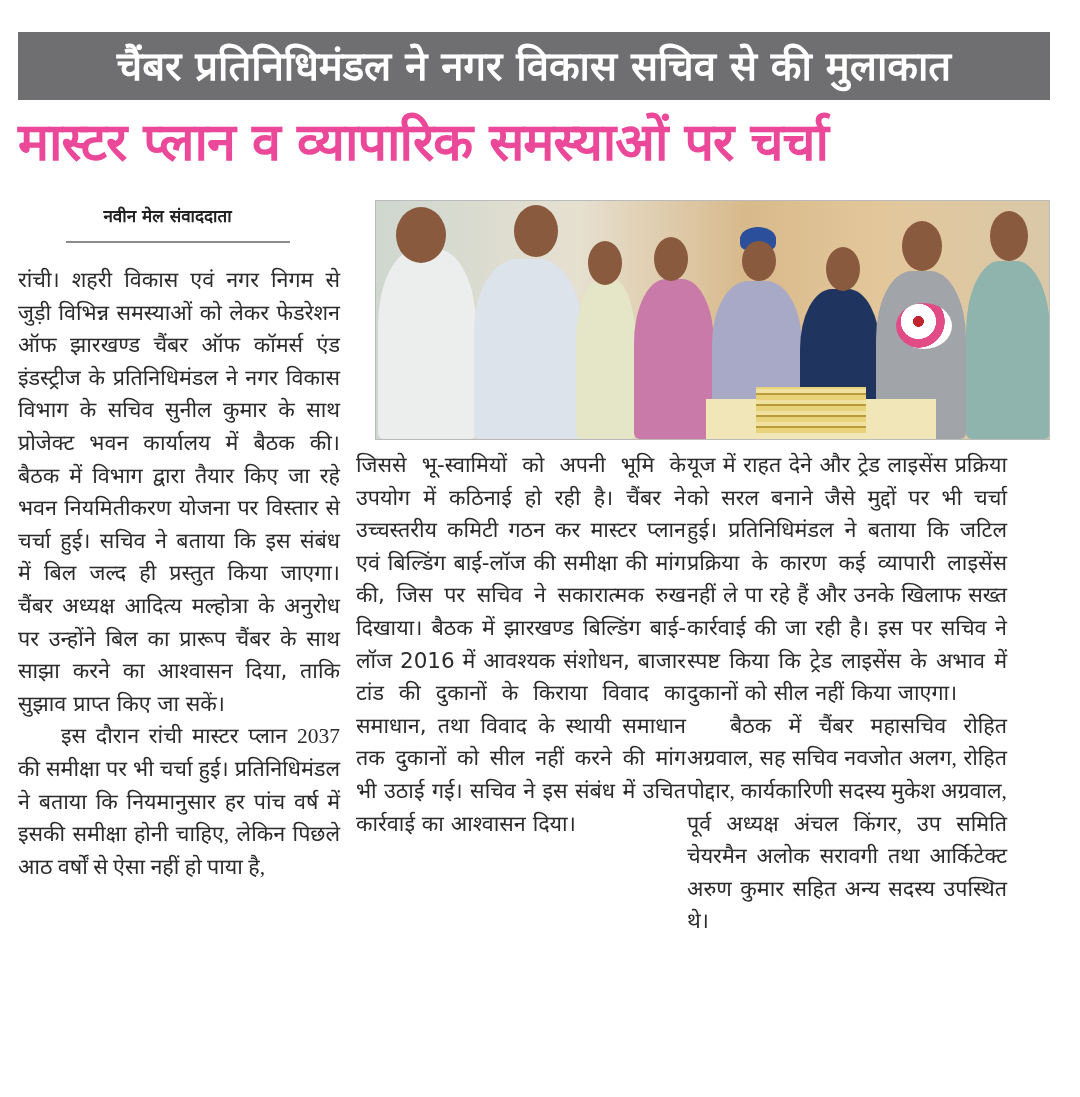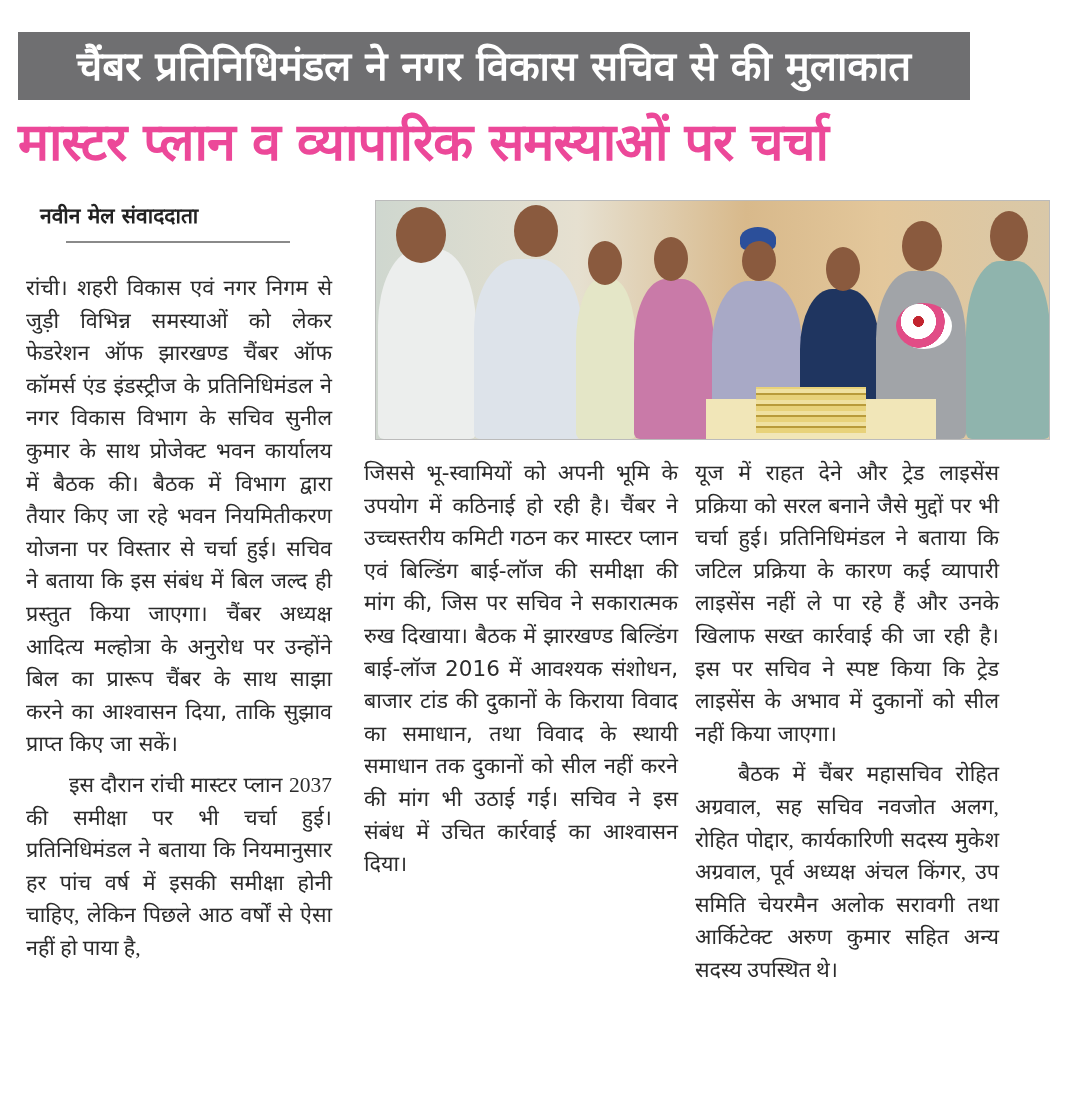--- a/index.html
+++ b/index.html
@@ -1,30 +1,30 @@
 <!DOCTYPE html>
 <html><head>
 <meta charset="utf-8">
 <style>
   html, body { margin:0; padding:0; background:#ffffff; }
   body { width:1080px; height:1097px; position:relative; overflow:hidden;
          font-family:"DejaVu Sans", sans-serif; color:#2a2a2a; }
-  .kicker { position:absolute; left:18px; top:32px; width:952px; height:68px;
+  .kicker { position:absolute; left:18px; top:32px; width:1032px; height:68px;
             background:#6f6f71; color:#ffffff; font-weight:bold;
             font-size:40px; line-height:68px; text-align:center; letter-spacing:0px;
             white-space:nowrap; overflow:hidden; }
   .headline { position:absolute; left:18px; top:104px; width:1040px; height:76px;
               font-weight:bold; font-size:52px; line-height:76px; color:#ec4899;
               white-space:nowrap; letter-spacing:-1px; }
-  .byline { position:absolute; left:40px; top:200px; width:255px; text-align:left;
-            font-weight:bold; font-size:21px; line-height:32px; color:#222; }
+  .byline { position:absolute; left:40px; top:200px; width:255px; text-align:center;
+            font-weight:bold; font-size:17px; line-height:32px; color:#222; }
   .byline-rule { position:absolute; left:66px; top:241px; width:224px; height:2px; background:#8a8a8a; }
   .col { position:absolute; font-size:21.5px; line-height:32.6px; color:#2b2b2b;
          text-align:justify; }
-  .col p { margin:8px; }
+  .col p { margin:0; }
   .col .indent { text-indent:2em;font-family:Liberation Serif, serif; }
   .col1 { left:18px; top:264px; width:322px; }
   .col2 { left:356px; top:449px; width:330px; }
   .col3 { left:687px; top:449px; width:320px; }
   .photo { position:absolute; left:375px; top:200px; width:675px; height:240px;
            background:linear-gradient(90deg,#cfd7cf 0%,#e6e0d0 30%,#d8b98b 55%,#e3c79b 75%,#d9c8a8 100%);
            overflow:hidden; border:1px solid #bbb; box-sizing:border-box; }
   .person { position:absolute; bottom:0; border-radius:40% 40% 6px 6px; }
   .head { position:absolute; border-radius:50%; background:#8a5a3e; }
   .desk { position:absolute; left:330px; bottom:0; width:230px; height:40px; background:#f1e6b8; }

